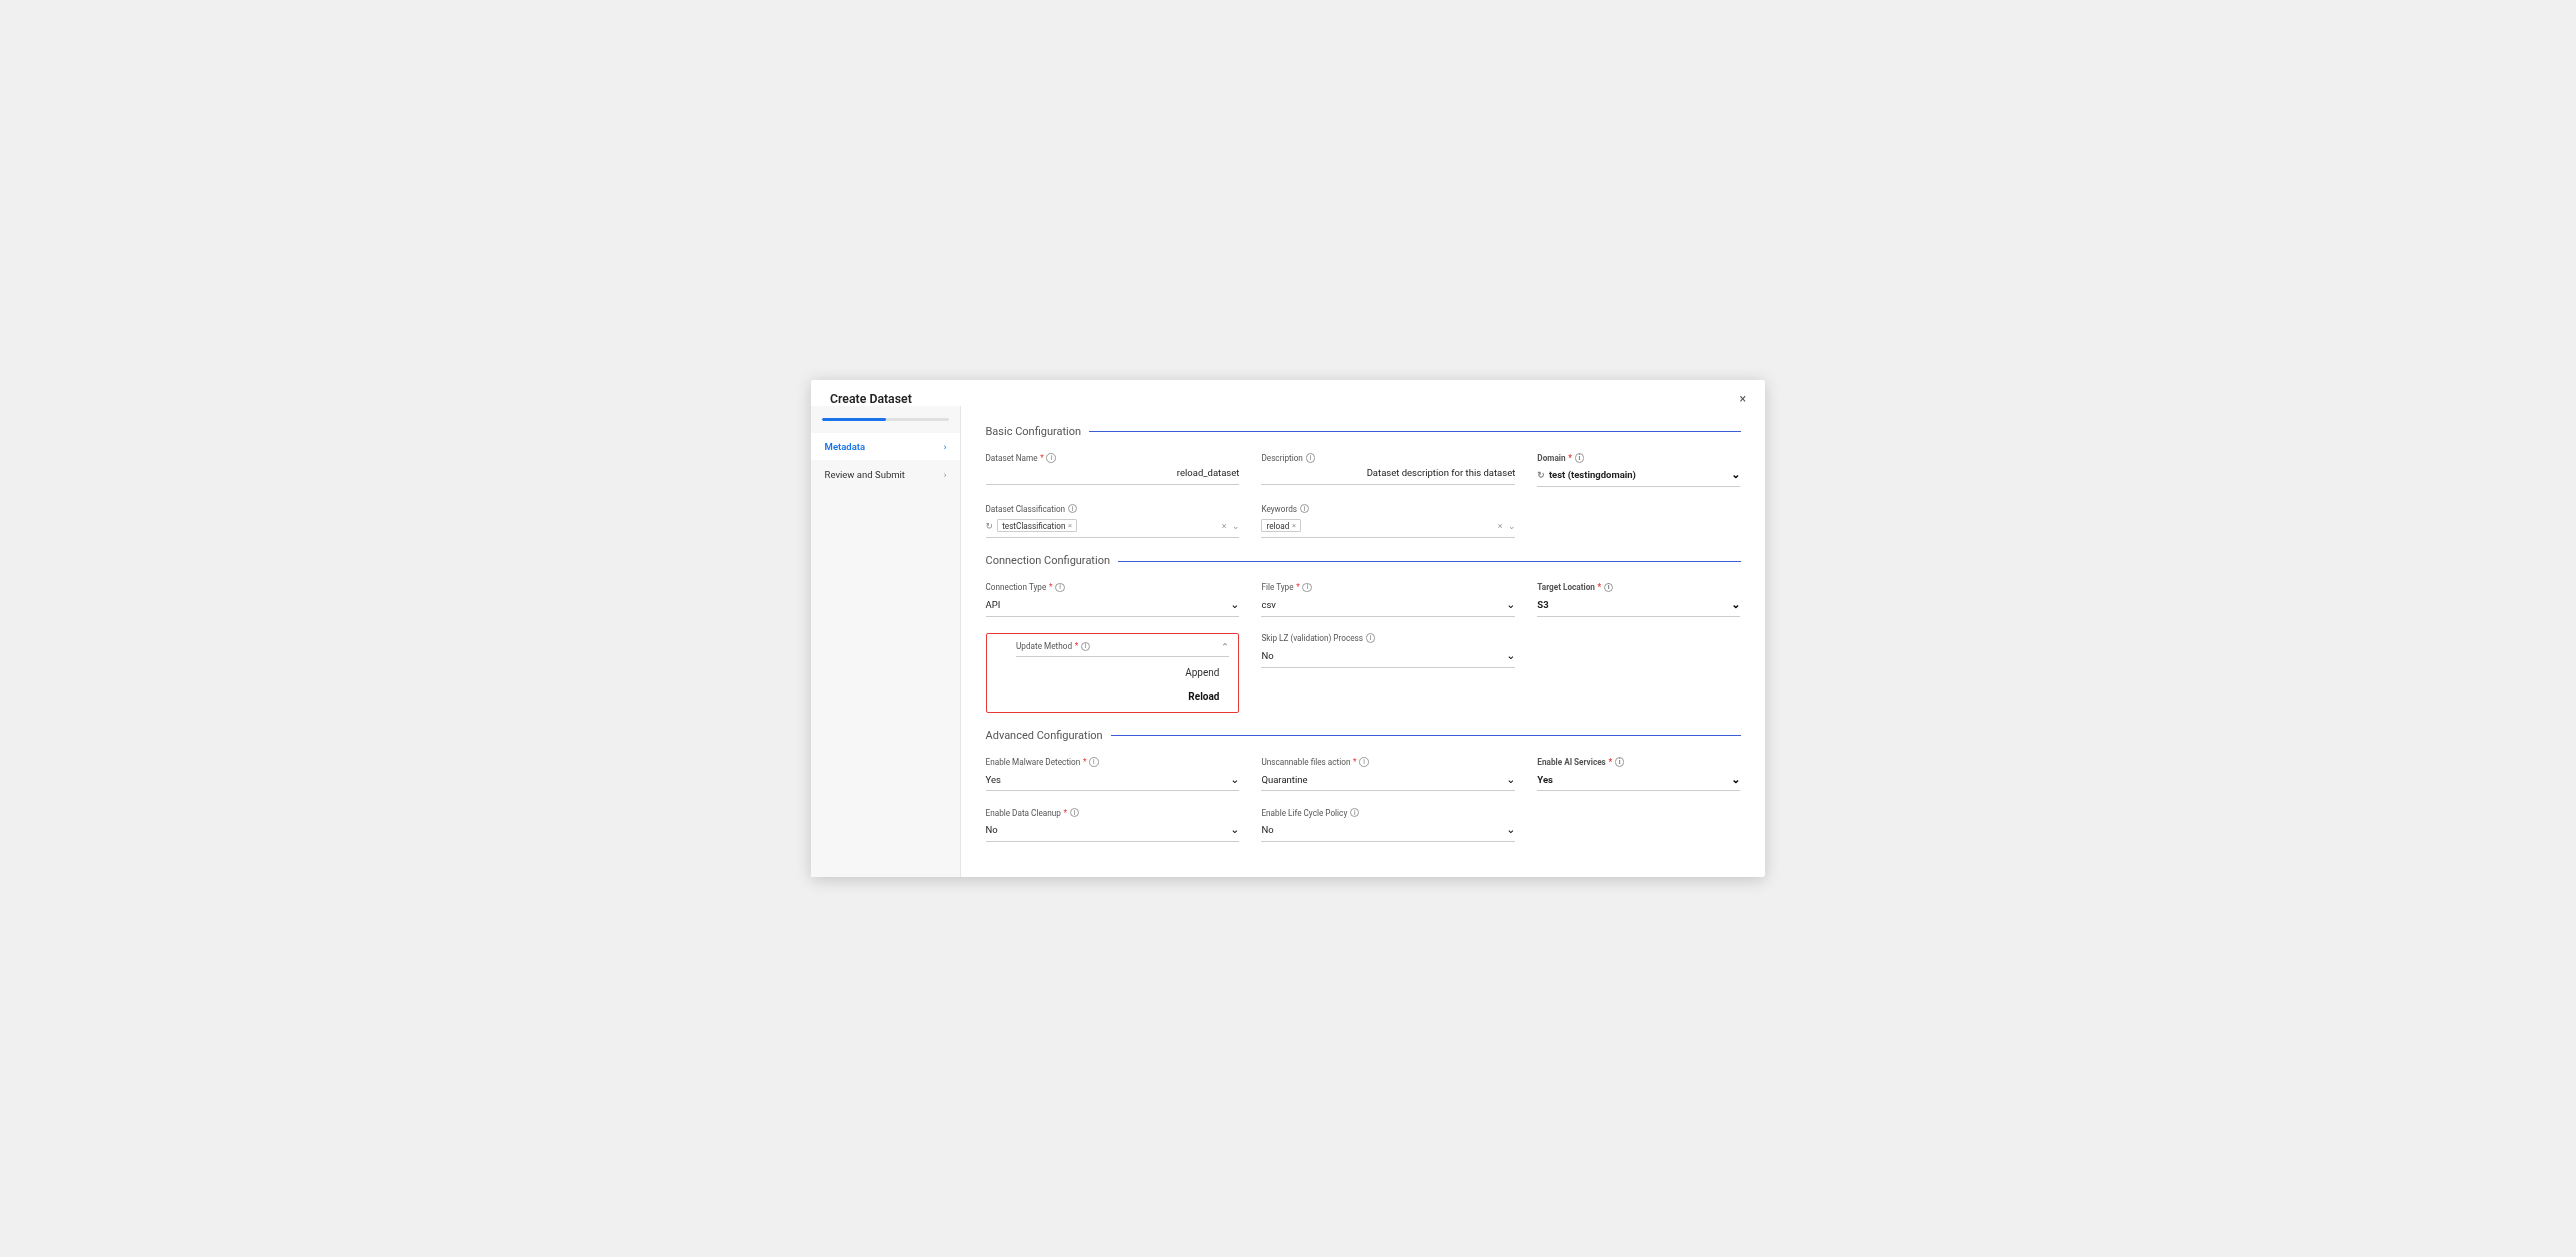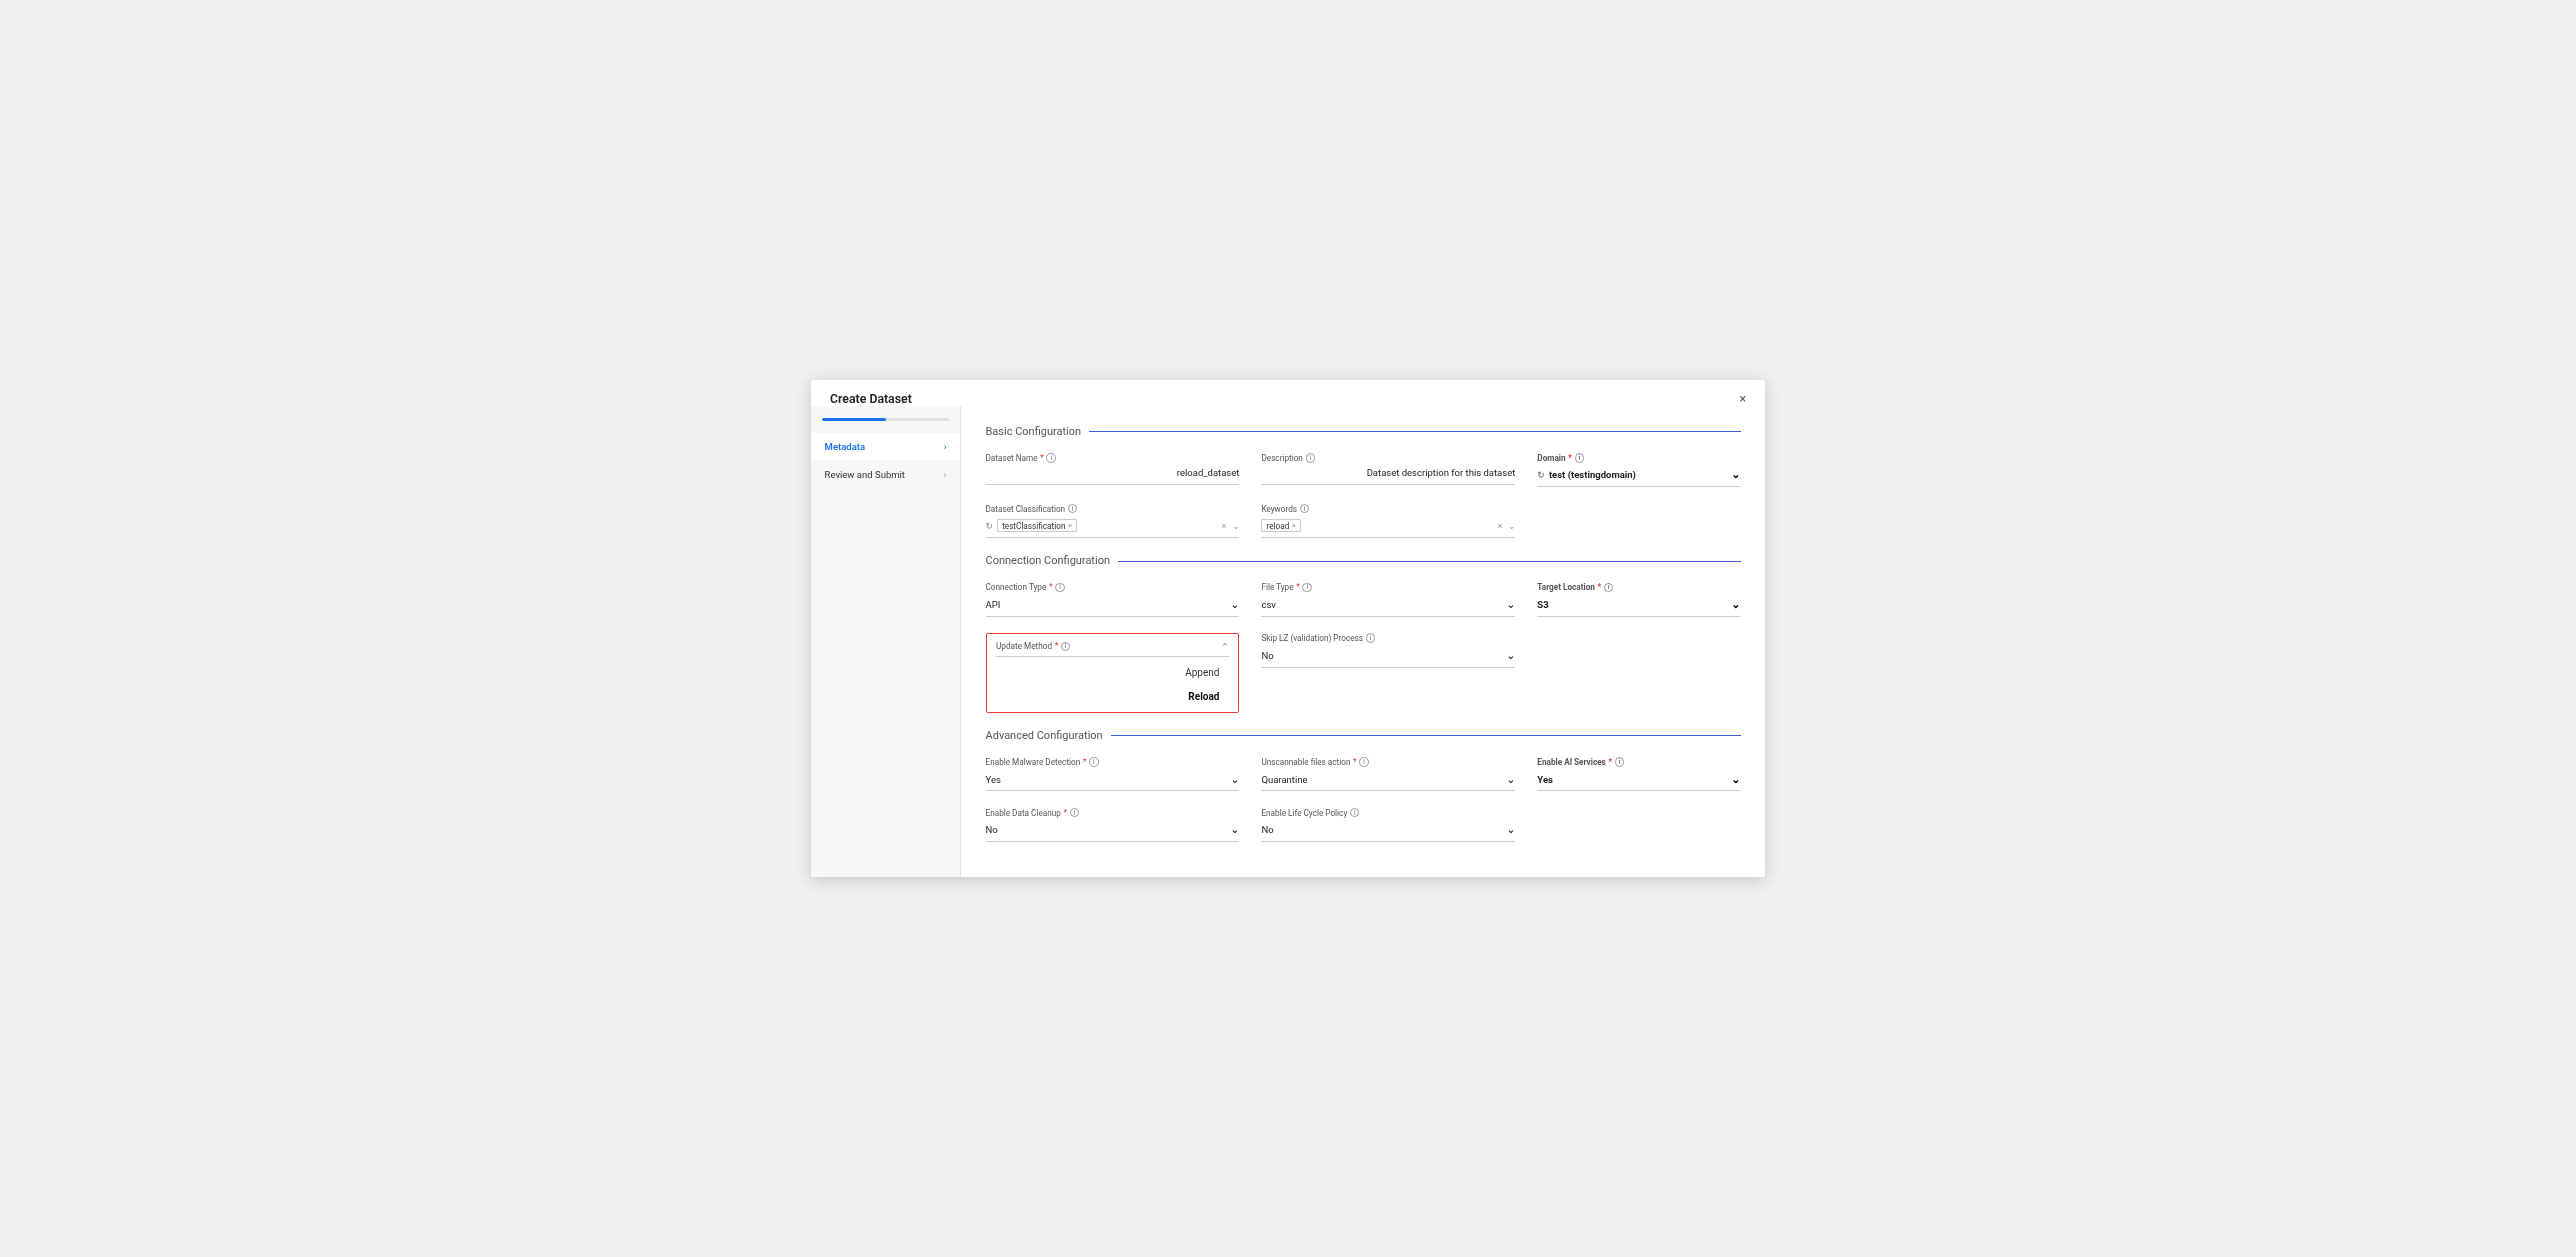--- a/index.html
+++ b/index.html
@@ -213,20 +213,21 @@
       padding: 6.8px 9.5px 0 9.5px;
       position: relative;
       background: #fff;
     }
     .update-method-label-row {
       display: flex;
       align-items: center;
       justify-content: space-between;
       padding-bottom: 4.1px;
       border-bottom: 0.7px solid #ccc;
+      margin-left: 20px;
     }
     .update-method-label {
       font-size: 8.2px;
       color: #555;
       display: flex;
       align-items: center;
       gap: 2.7px;
     }
     .update-method-chevron {
       color: #888;

